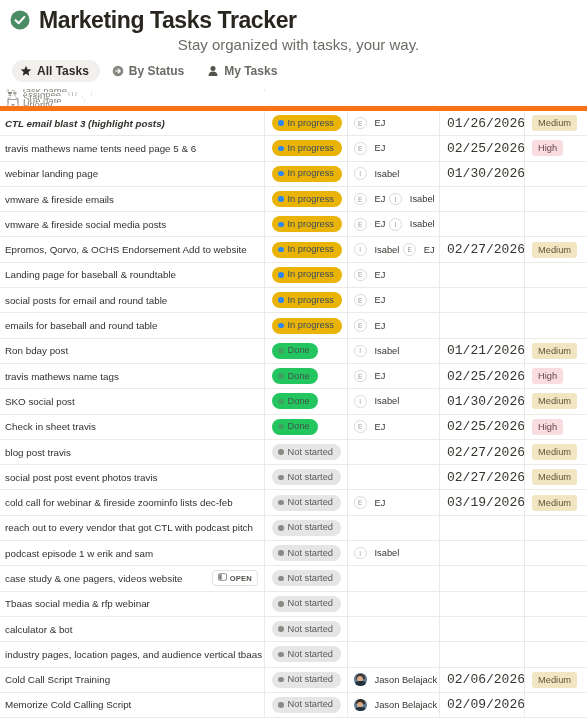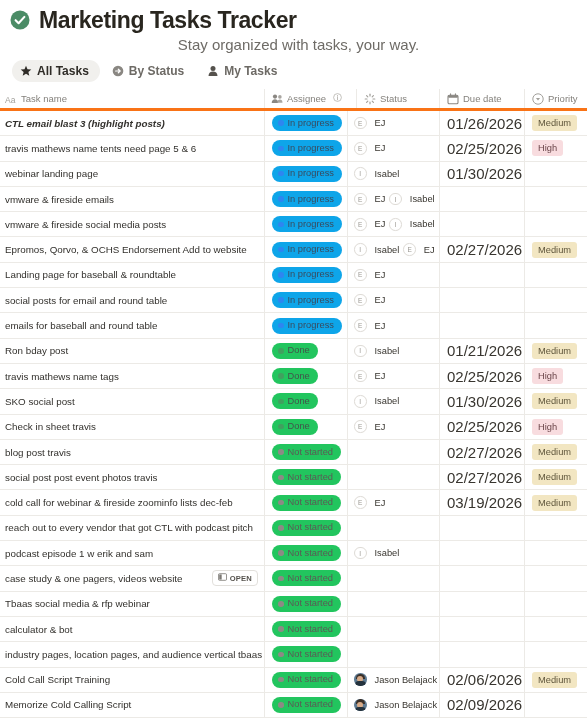--- a/index.html
+++ b/index.html
@@ -38,22 +38,23 @@
   .tab .tico { width: 12px; height: 12px; display: inline-block; flex: 0 0 12px; }
 
   
   .table { width: 587px; margin-top: 7px; }
   .row {
     display: flex; align-items: stretch;
     border-bottom: 1px solid #eceae6;
     height: 25.3px;
   }
   .row.header {
-    border-bottom: 3px solid #f97316;
+    border-bottom: 5px solid #f97316;
     height: 22px;
+    flex-direction: column;
   }
   .cell { display: flex; align-items: center; overflow: hidden; }
   .c-task     { width: 265px; padding-left: 5px; border-right: 1px solid #eceae6; }
   .c-status   { width: 83px; padding-left: 7px; border-right: 1px solid #eceae6; }
   .c-assignee { width: 92px; padding-left: 6px; border-right: 1px solid #eceae6; }
   .c-date     { width: 85px; padding-left: 7px; border-right: 1px solid #eceae6; }
   .c-priority { width: 62px; padding-left: 7px; }
 
   .row.header .cell {
     font-size: 9.5px; color: #84817c; font-weight: 400; gap: 5px;
@@ -74,25 +75,25 @@
     letter-spacing: 0.2px;
   }
   .open-btn.show { display: flex; }
 
   .pill {
     display: inline-flex; align-items: center; gap: 4px;
     border-radius: 11px; padding: 2.5px 8px 2.5px 6px;
     font-size: 9.3px; line-height: 11px; white-space: nowrap;
   }
   .pill .dot { width: 5.5px; height: 5.5px; border-radius: 50%; flex:0 0 5.5px; }
-  .pill.inprogress { background: #0ea5e9; color: #3a4b5e; }
+  .pill.inprogress { background: #eab308; color: #3a4b5e; }
   .pill.inprogress .dot { background: #2e86f0; }
   .pill.done { background: #22c55e; color: #43544a; }
   .pill.done .dot { background: #41a05f; }
-  .pill.notstarted { background: #22c55e; color: #5c5955; }
+  .pill.notstarted { background: #e5e5e5; color: #5c5955; }
   .pill.notstarted .dot { background: #8d8a85; }
 
   .assignee-group { display: flex; align-items: center; gap: 4px; }
   .person { display: flex; align-items: center; gap: 8px; }
   .avatar {
     width: 12.5px; height: 12.5px; border-radius: 50%;
     border: 1px solid #dedbd6; background: #fff;
     display: flex; align-items: center; justify-content: center;
     font-size: 6.5px; color: #9b9892; flex: 0 0 12.5px; text-transform: uppercase;
   }
@@ -107,21 +108,21 @@
   .avatar.photo .ph-face {
     position: absolute; top: 3px; left: 3.2px; width: 6px; height: 6px;
     border-radius: 50%; background: #d7ab89;
   }
   .avatar.photo .ph-body {
     position: absolute; bottom: 0; left: 1px; width: 10.5px; height: 4.5px;
     border-radius: 4px 4px 0 0; background: #24323d;
   }
   .person-name { font-size: 9.3px; color: #38352f; white-space: nowrap; }
 
-  .date-text { font-size: 15px; color: #38352f; white-space: nowrap; }
+  .date-text { font-size: 13px; color: #38352f; white-space: nowrap; font-family: Liberation Mono, monospace; }
 
   .tag { border-radius: 3px; padding: 2px 6px; font-size: 9.3px; line-height: 12px; white-space: nowrap; }
   .tag.medium { background: #f2e6c2; color: #5f563c; }
   .tag.high   { background: #f8dcdf; color: #6b4549; }
 </style>
 </head>
 <body>
 
 <div class="page-header">
   <div class="title-row">

